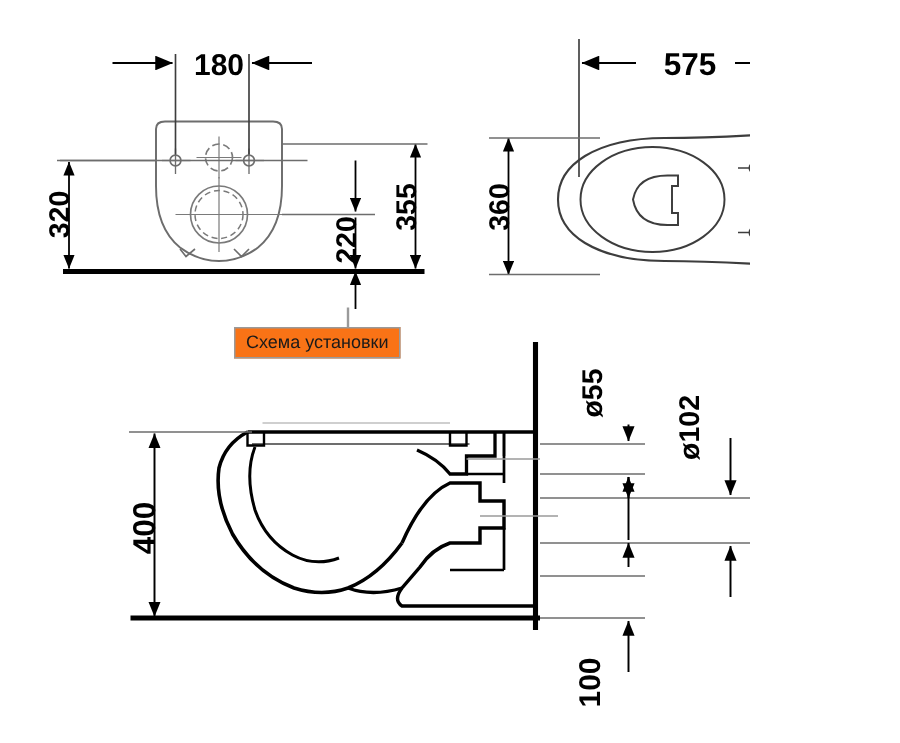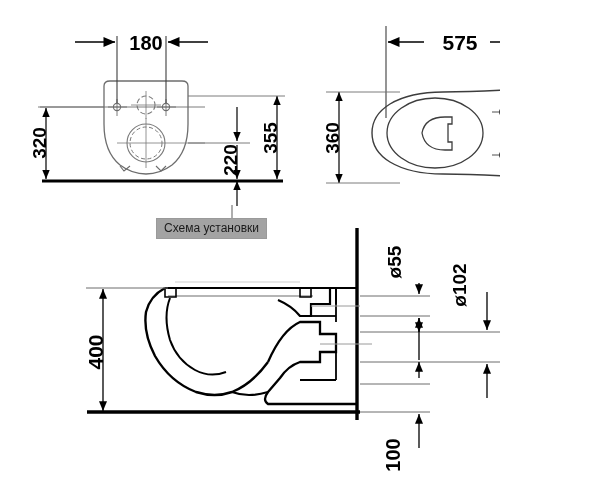--- a/index.html
+++ b/index.html
@@ -25,21 +25,21 @@
     width: 600px;
     height: 495px;
     display: block;
   }
   
   .caption-box {
     position: absolute;
     left: 156px;
     top: 218px;
     padding: 2px 7px 3px 7px;
-    background: #a3a3a3;
+    background: #f97316;
     border: 1px solid #9a9a9a;
     font-family: "Liberation Sans", sans-serif;
     font-size: 12px;
     line-height: 14px;
     color: #1a1a1a;
     white-space: nowrap;
     box-sizing: border-box;
     z-index: 40;
   }
   

